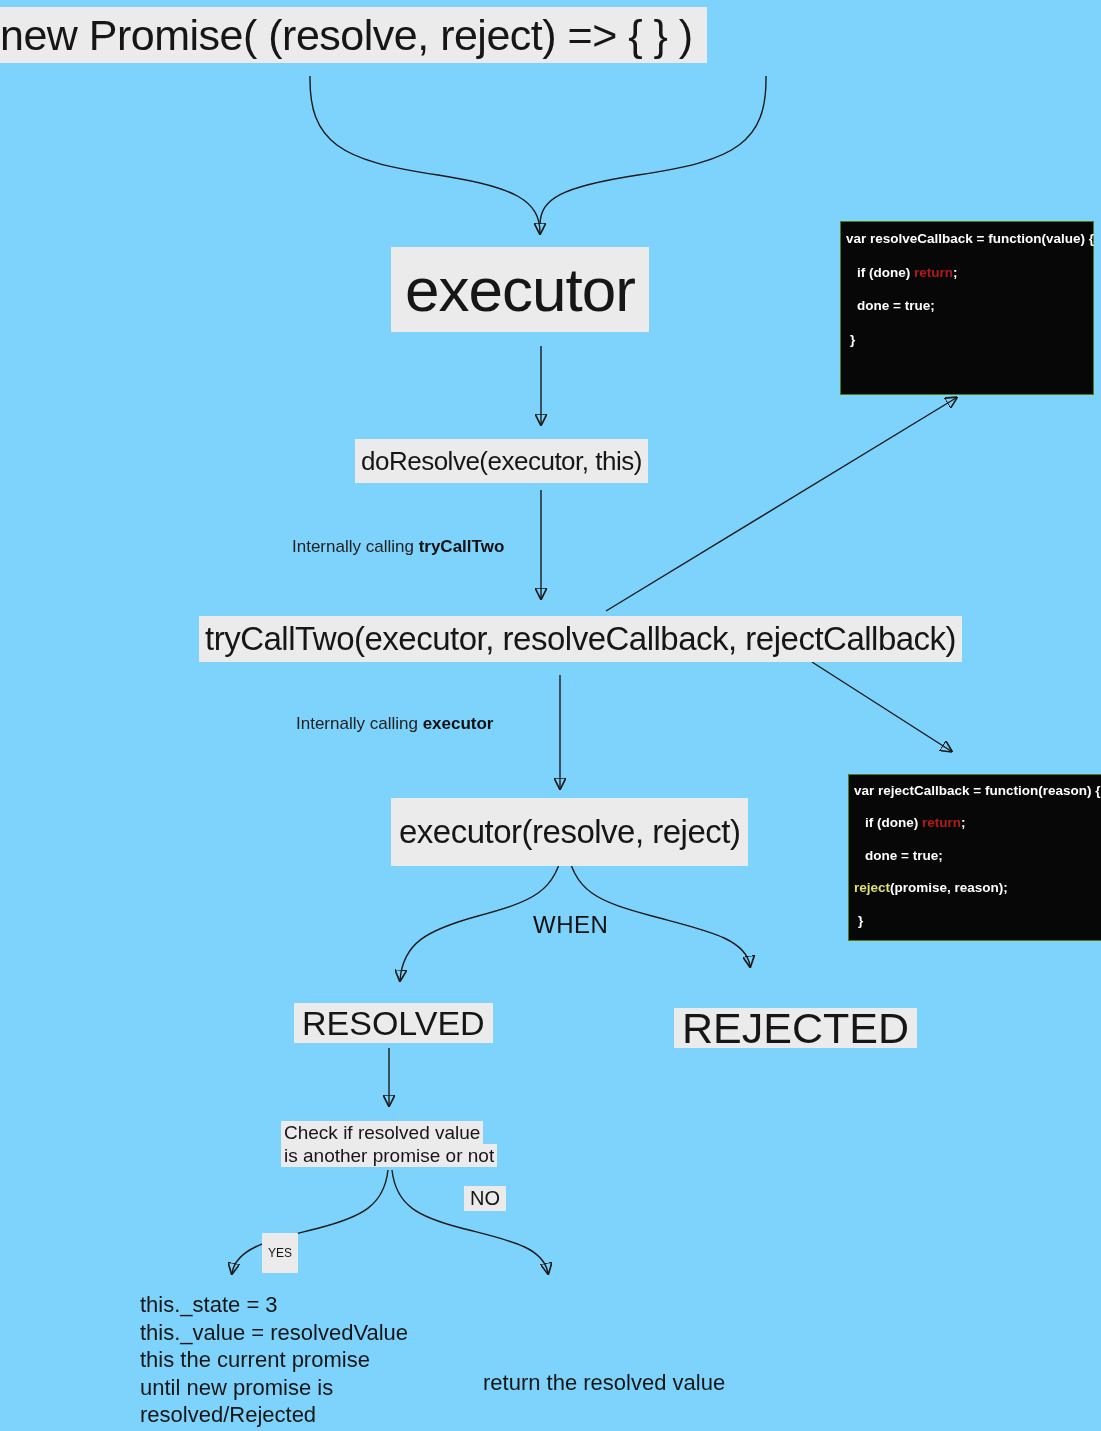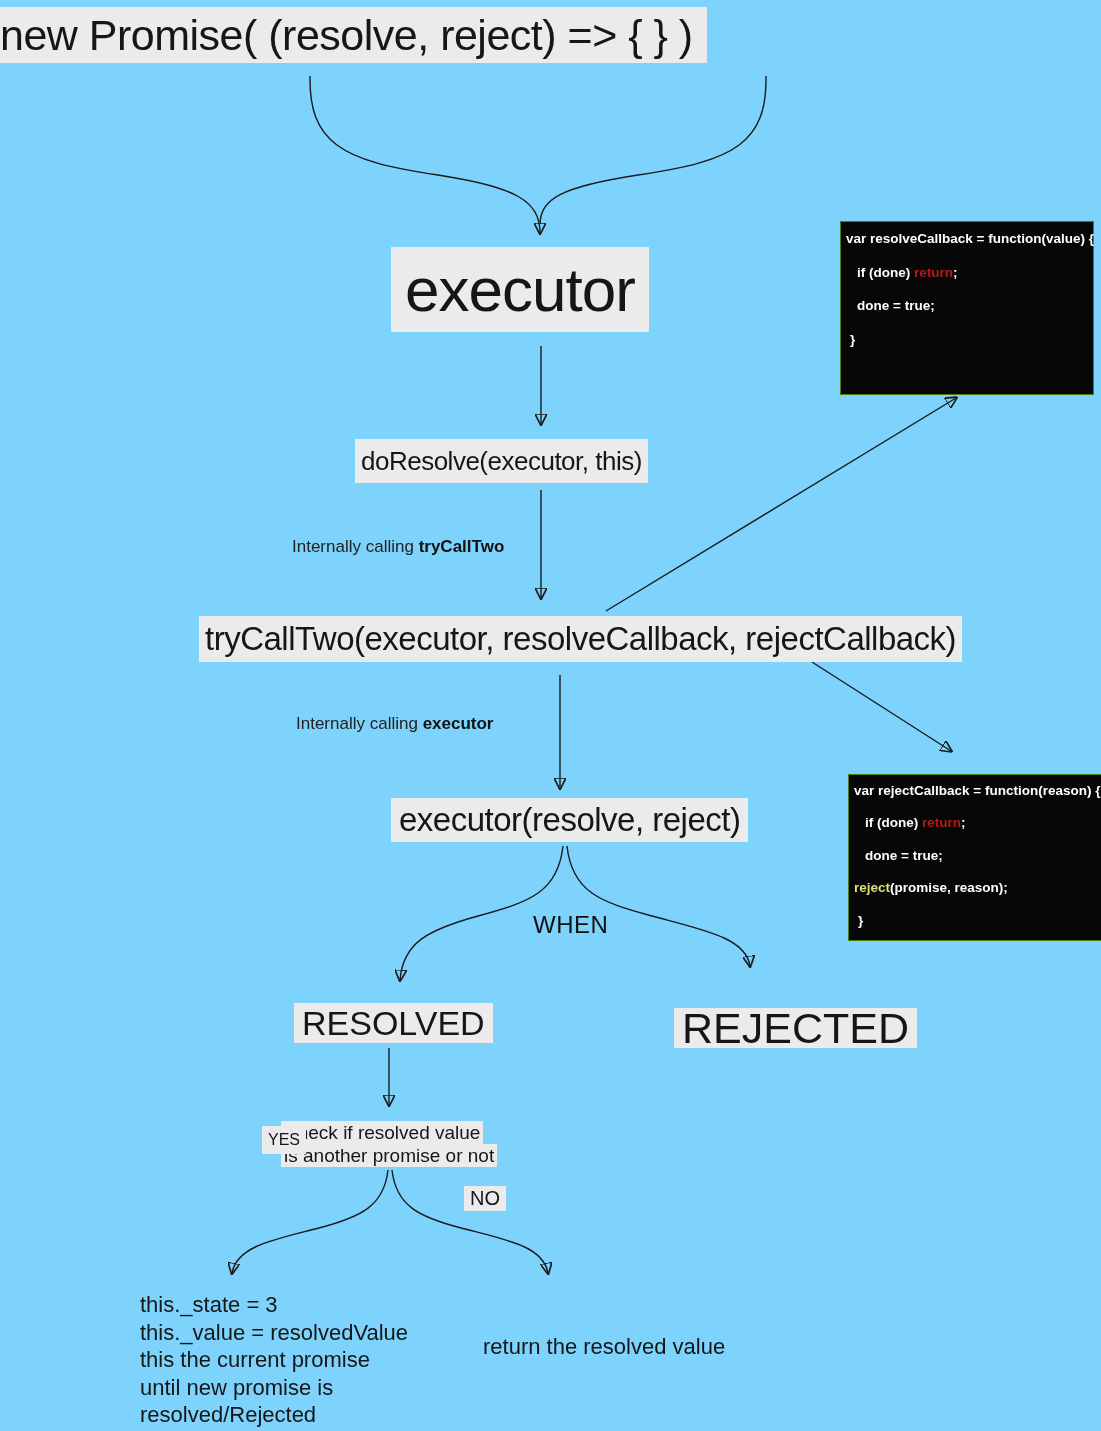--- a/index.html
+++ b/index.html
@@ -12,39 +12,39 @@
   svg.wires { position:absolute; left:0; top:0; width:1101px; height:1431px; pointer-events:none; }
   svg.wires path { fill:none; stroke:#1a1a1a; stroke-width:1.4; }
 
   .node { position:absolute; white-space:nowrap; }
   .hl { background:#ebebeb; }
 
   .title       { left:-2px;  top:7px;    font-size:43px; line-height:56px; padding:0 14px 0 2px; letter-spacing:-0.5px; }
   .executor    { left:391px; top:247px;  font-size:62px; line-height:85px; padding:0 14px; letter-spacing:-1px; }
   .doresolve   { left:355px; top:439px;  font-size:26px; line-height:44px; padding:0 6px;  letter-spacing:-0.5px; }
   .trycalltwo  { left:199px; top:616px;  font-size:33px; line-height:46px; padding:0 6px;  letter-spacing:-0.5px; }
-  .execcall    { left:391px; top:798px;  font-size:33px; line-height:44px; padding:0 8px;  letter-spacing:-0.5px; }
+  .execcall    { left:391px; top:798px;  font-size:33px; line-height:44px; padding:12px 8px;  letter-spacing:-0.5px; }
   .resolved    { left:294px; top:1003px; font-size:34px; line-height:40px; padding:0 8px;  }
   .rejected    { left:674px; top:1008px; font-size:43px; line-height:40px; padding:0 8px;  }
 
   .small-label { position:absolute; font-size:17px; color:#222; white-space:nowrap; }
   .lbl-try     { left:292px; top:537px;text-align:center; }
   .lbl-exec    { left:296px; top:714px; }
   .small-label b { font-weight:700; color:#111; }
 
   .when        { position:absolute; left:533px; top:911px; font-size:24px; color:#111; letter-spacing:0.5px; }
 
   .check       { position:absolute; left:281px; top:1121px; font-size:19px; line-height:21px; }
   .check span  { display:inline-block; background:#ebebeb; padding:1px 3px; margin-bottom:0; white-space:nowrap; }
 
-  .yes         { position:absolute; left:262px; top:1126px; font-size:16px; background:#ebebeb; padding:5px 6px; }
+  .yes         { position:absolute; left:262px; top:1233px; font-size:12px; background:#ebebeb; padding:13px 6px; }
   .no          { position:absolute; left:464px; top:1186px; font-size:20px; background:#ebebeb; padding:1px 6px; }
 
   .yes-block   { position:absolute; left:140px; top:1291px; font-size:22px; line-height:27.6px; color:#161616; }
-  .no-block    { position:absolute; left:483px; top:1334px; font-size:22px; color:#161616; white-space:nowrap;text-align:right; }
+  .no-block    { position:absolute; left:483px; top:1370px; font-size:22px; color:#161616; white-space:nowrap;text-align:right; }
 
   .codebox {
     position:absolute; background:#070707; border:1px solid #4d7c0f;
     color:#ffffff; font-weight:700; font-size:13.5px;
   }
   .codebox.resolve { left:840px; top:221px; width:252px; height:172px; }
   .codebox.reject  { left:848px; top:774px; width:253px; height:165px; }
   .codebox .cl { line-height:33.6px; white-space:nowrap; padding-left:5px; }
   .codebox.reject .cl { line-height:32.4px; }
   .codebox .ind { padding-left:16px; }

